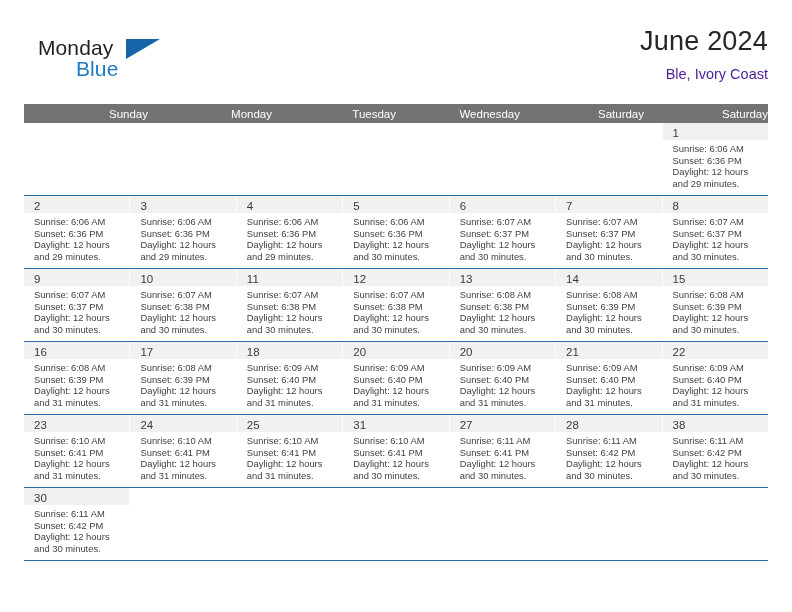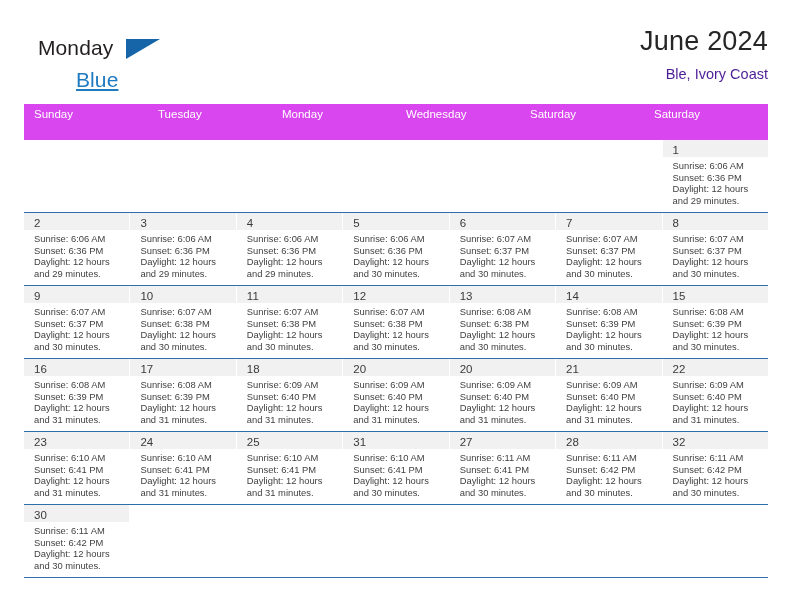--- a/index.html
+++ b/index.html
@@ -43,26 +43,25 @@
     left: 0;
     top: 0;
     font-size: 21px;
     color: #231f20;
     letter-spacing: 0.1px;
     font-family: "Liberation Sans", sans-serif;
   }
   .brand-blue {
     position: absolute;
     left: 38px;
-    top: 32px;
+    top: 21px;
     font-size: 21px;
     color: #1f7ac0;
     letter-spacing: 0.1px;
     font-family: "Liberation Sans", sans-serif;
-    text-decoration: underline;
   }
   .brand-flag {
     position: absolute;
     left: 88px;
     top: 3px;
     width: 0;
     height: 0;
     border-left: 34px solid #1565a8;
     border-bottom: 20px solid transparent;
   }
@@ -90,22 +89,23 @@
   
   .calendar {
     position: absolute;
     left: 24px;
     top: 104px;
     width: 744px;
   }
 
   .head-row {
     display: flex;
-    background: #d946ef;
-    height: 36px;
+    background: #737373;
+    height: 19px;
+    text-align: right;
   }
   .head-cell {
     flex: 1 1 0;
     color: #ffffff;
     font-size: 11.5px;
     line-height: 21px;
     padding-left: 10px;
     box-sizing: border-box;
     overflow: hidden;
     white-space: nowrap;
@@ -176,22 +176,22 @@
       <div class="cal-title">June 2024</div>
       <div class="cal-subtitle">Ble, Ivory Coast</div>
     </div>
 
   </div>
 
   <div class="calendar">
 
     <div class="head-row">
       <div class="head-cell">Sunday</div>
+      <div class="head-cell">Monday</div>
       <div class="head-cell">Tuesday</div>
-      <div class="head-cell">Monday</div>
       <div class="head-cell">Wednesday</div>
       <div class="head-cell">Saturday</div>
       <div class="head-cell">Saturday</div>
     </div>
 
     <div id="weeks-container">
         <div class="week">
           <div class="day blank">
             <div class="day-band"><span class="day-num"></span></div>
             <div class="day-body">
@@ -500,21 +500,21 @@
           <div class="day">
             <div class="day-band"><span class="day-num">28</span></div>
             <div class="day-body">
               <div class="day-line">Sunrise: 6:11 AM</div>
               <div class="day-line">Sunset: 6:42 PM</div>
               <div class="day-line">Daylight: 12 hours</div>
               <div class="day-line">and 30 minutes.</div>
             </div>
           </div>
           <div class="day">
-            <div class="day-band"><span class="day-num">32</span></div>
+            <div class="day-band"><span class="day-num">38</span></div>
             <div class="day-body">
               <div class="day-line">Sunrise: 6:11 AM</div>
               <div class="day-line">Sunset: 6:42 PM</div>
               <div class="day-line">Daylight: 12 hours</div>
               <div class="day-line">and 30 minutes.</div>
             </div>
           </div>
         </div>
         <div class="week">
           <div class="day">

